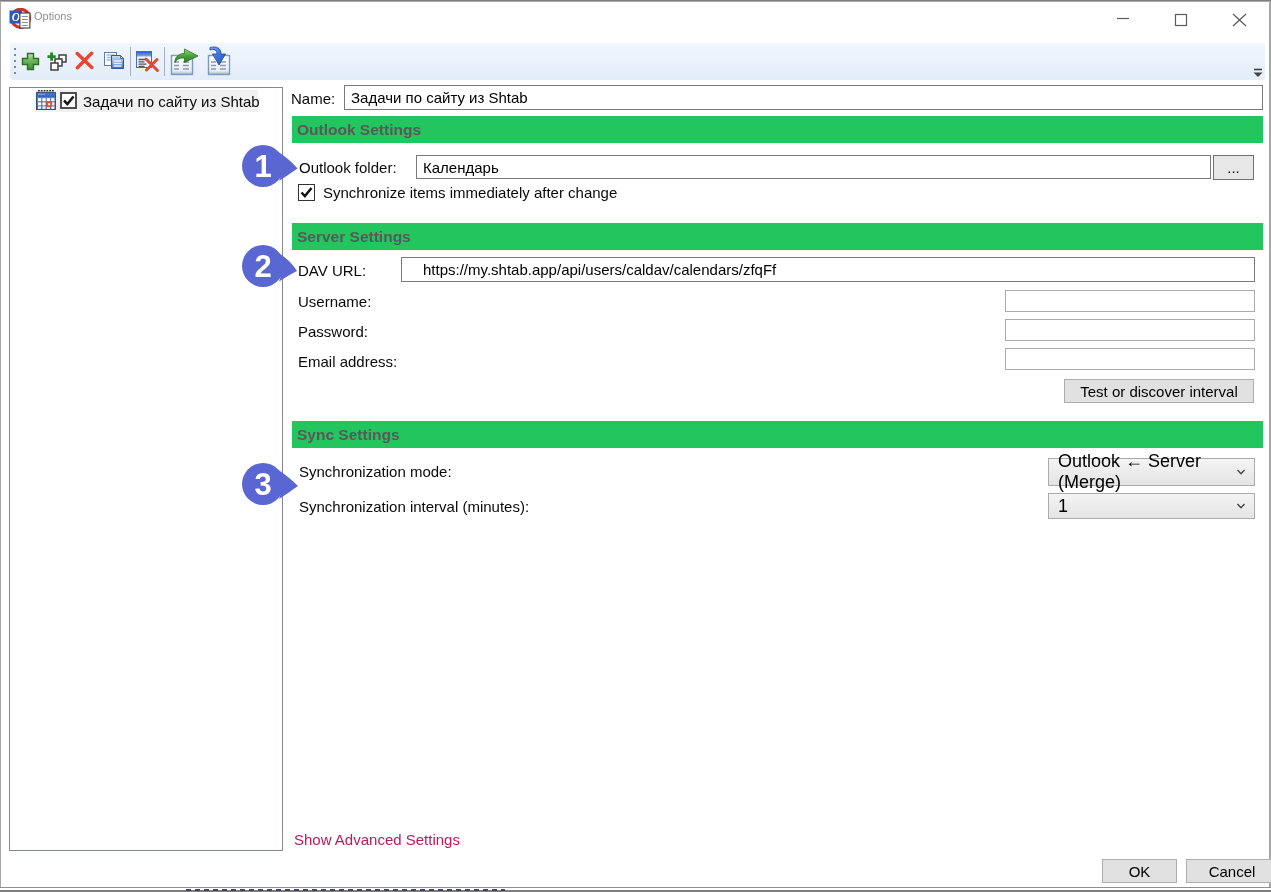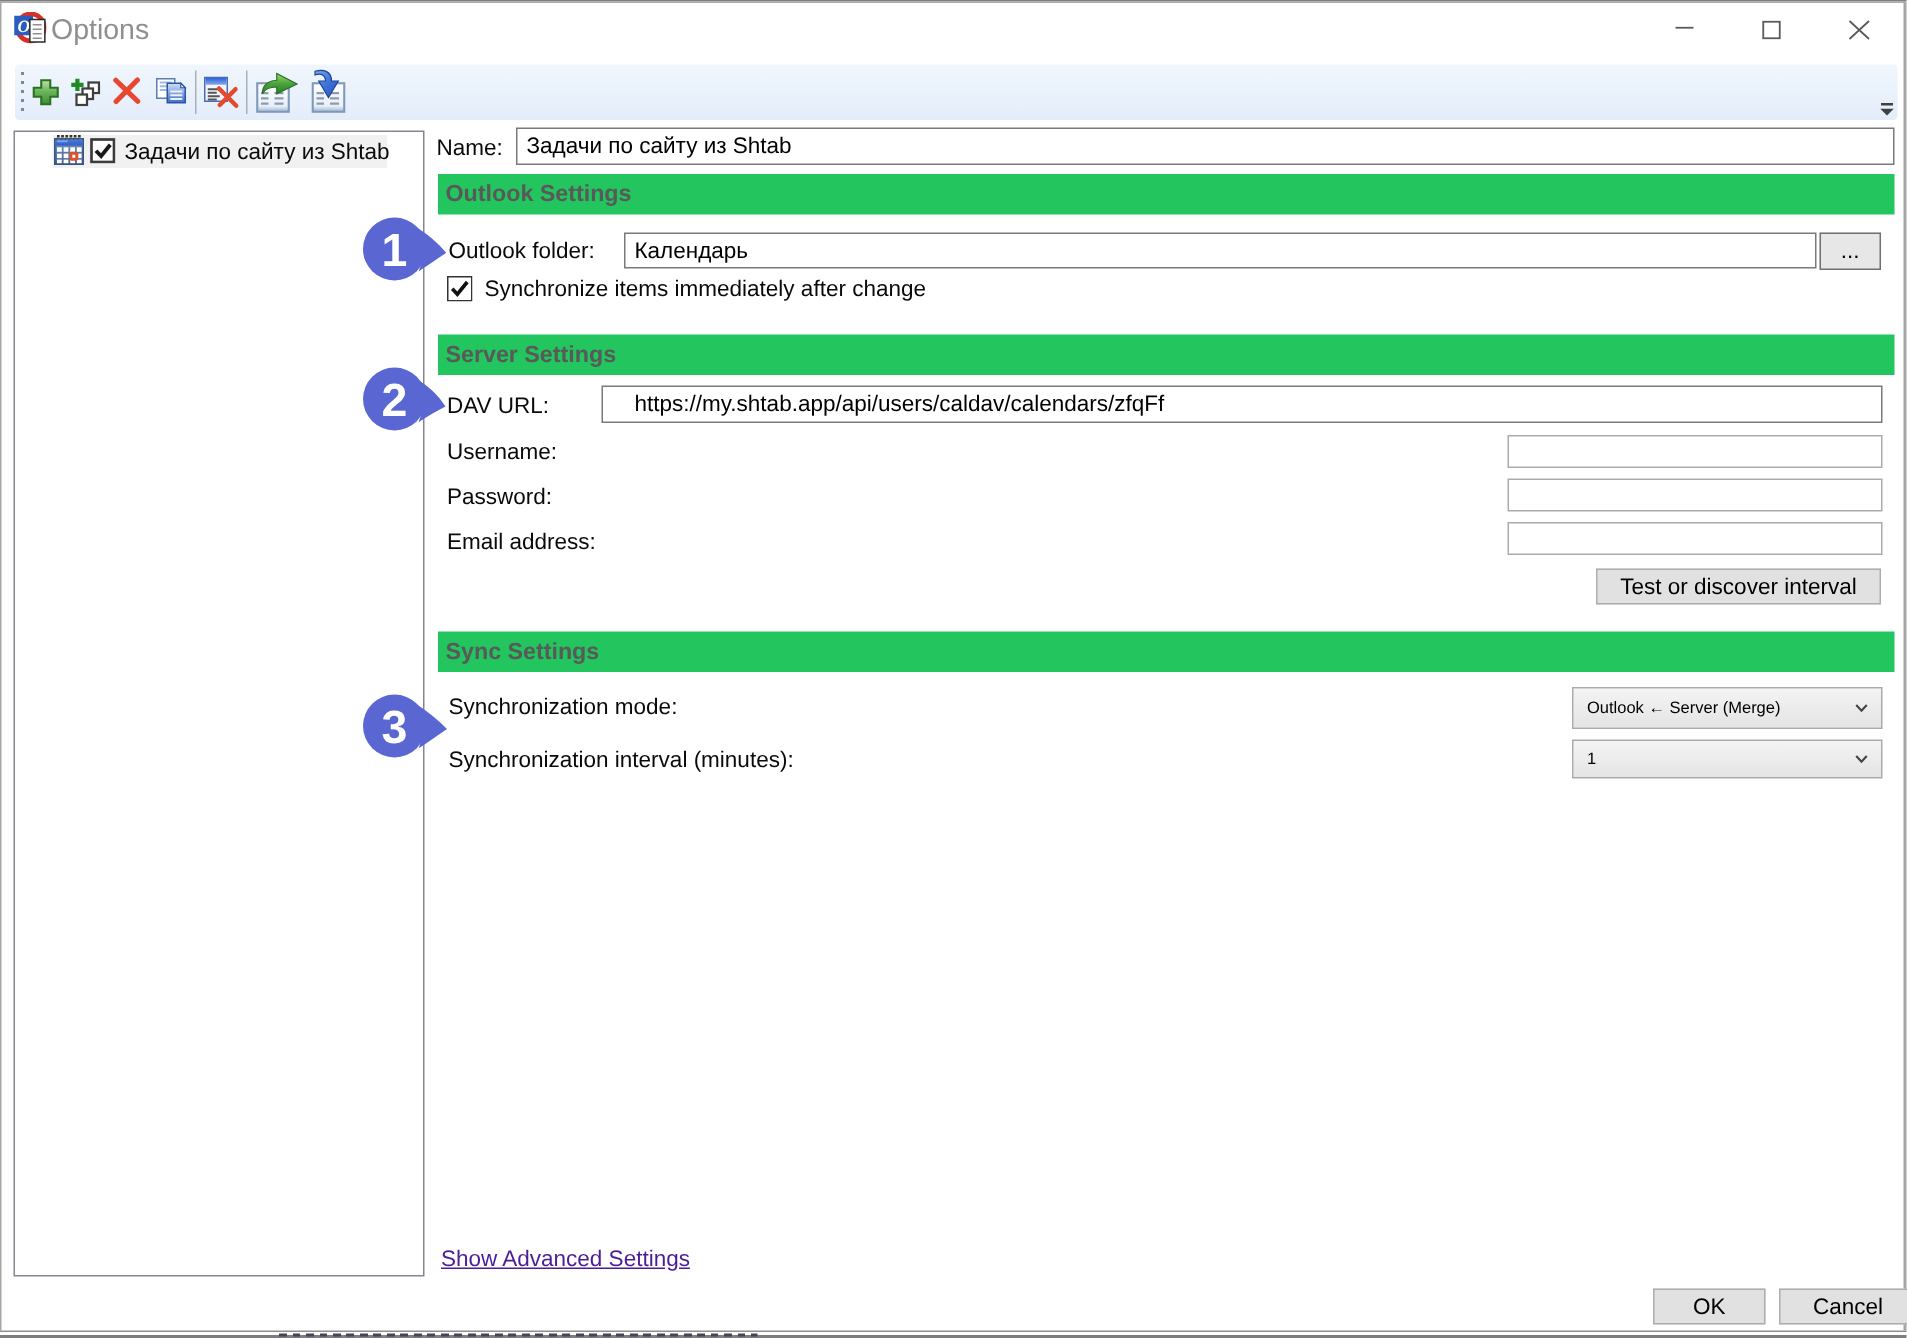--- a/index.html
+++ b/index.html
@@ -8,21 +8,21 @@
 .lbl{position:absolute;font-size:15px;color:#0a0a0a;white-space:nowrap;}
 .inp{position:absolute;background:#fff;border:1px solid #7a7a7a;font-size:15px;color:#000;
   padding:0 0 0 6px;display:flex;align-items:center;white-space:nowrap;box-sizing:border-box;}
 .inp2{position:absolute;background:#fff;border:1px solid #ababab;box-sizing:border-box;}
 .hdr{position:absolute;left:292px;width:971px;height:27px;background:#22c55e;
   font-size:15.5px;font-weight:bold;color:#595959;display:flex;align-items:center;
   padding-left:5px;box-sizing:border-box;}
 .btn{position:absolute;background:#e1e1e1;border:1px solid #adadad;font-size:15px;color:#000;
   display:flex;align-items:center;justify-content:center;box-sizing:border-box;}
 .combo{position:absolute;left:1048px;width:207px;background:linear-gradient(#f4f4f4,#e4e4e4);
-  border:1px solid #ababab;font-size:11px;color:#000;display:flex;align-items:center;
+  border:1px solid #ababab;font-size:18px;color:#000;display:flex;align-items:center;
   padding-left:9px;box-sizing:border-box;}
 .chev{position:absolute;right:8px;top:50%;margin-top:-5px;width:10px;height:10px;}
 </style>
 </head>
 <body>
 
 <div class="abs" style="left:0;top:0;width:1271px;height:1px;background:#7d7d7d"></div>
 <div class="abs" style="left:0;top:1px;width:1271px;height:1px;background:#aaaaaa"></div>
 <div class="abs" style="left:0;top:2px;width:1px;height:885px;background:#a6a6a6"></div>
 <div class="abs" style="left:1269px;top:2px;width:2px;height:885px;background:#a6a6a6"></div>
@@ -32,21 +32,21 @@
 <div class="abs" style="left:186px;top:888.5px;width:319px;height:2px;
   background:repeating-linear-gradient(90deg,#44445a 0px,#44445a 5px,transparent 5px,transparent 9px)"></div>
 
 <svg class="abs" style="left:9px;top:8px" width="22" height="22" viewBox="0 0 22 22">
   <circle cx="11.5" cy="10.3" r="9" fill="none" stroke="#d93025" stroke-width="3.2"></circle>
   <rect x="0.5" y="2.5" width="12.5" height="13" fill="#2a5bbf"></rect>
   <text x="6.8" y="13.3" font-size="11.5" font-style="italic" font-weight="bold" fill="#fff" text-anchor="middle" font-family="Liberation Serif">O</text>
   <rect x="10.9" y="5" width="10" height="15" fill="#fdfdfd" stroke="#2b2b2b" stroke-width="1"></rect>
   <path d="M12.8 8.5h6M12.8 11.5h6M12.8 14.5h6M12.8 17.5h6" stroke="#8f8f8f" stroke-width="1"></path>
 </svg>
-<div class="abs" style="left:34px;top:10px;font-size:19px;color:#8f8f8f">Options</div>
+<div class="abs" style="left:34px;top:10px;font-size:11px;color:#8f8f8f">Options</div>
 
 <svg class="abs" style="left:1110px;top:8px" width="150" height="24" viewBox="0 0 150 24">
   <path d="M7 10.5h12" stroke="#5a5a5a" stroke-width="1.2" fill="none"></path>
   <rect x="65.5" y="6.5" width="11" height="11" stroke="#5a5a5a" stroke-width="1.2" fill="none"></rect>
   <path d="M123 6l13 12M136 6l-13 12" stroke="#5a5a5a" stroke-width="1.2" fill="none"></path>
 </svg>
 
 <div class="abs" style="left:10px;top:43px;width:1255px;height:37px;border-radius:3px;
   background:linear-gradient(#f0f6fd,#e3edfa)"></div>
 
@@ -216,21 +216,21 @@
       <path d="M1.5 3l3.5 3.8L8.5 3" stroke="#444" stroke-width="1.4" fill="none"></path>
     </svg>
 </div>
 <div class="lbl" style="left:299px;top:498px">Synchronization interval (minutes):</div>
 <div class="combo" style="top:493px;height:26px">1
   <svg class="chev" viewBox="0 0 10 10">
       <path d="M1.5 3l3.5 3.8L8.5 3" stroke="#444" stroke-width="1.4" fill="none"></path>
     </svg>
 </div>
 
-<div class="abs" style="left:294px;top:831px;font-size:15px;color:#4c1d95;text-decoration:underline">Show Advanced Settings</div>
+<div class="abs" style="left:294px;top:831px;font-size:15px;color:#be185d;">Show Advanced Settings</div>
 
 <div class="btn" style="left:1102px;top:859px;width:75px;height:24px">OK</div>
 <div class="btn" style="left:1186px;top:859px;width:92px;height:24px">Cancel</div>
 
 <svg class="abs" style="left:242px;top:143px" width="60" height="46" viewBox="0 0 60 46">
   <path d="M35 8 C43 13 50 19 55.5 25.5 C49 30 43 34 37 38 C41 30 40 17 35 8 Z" fill="#5a67d3"></path>
   <circle cx="21" cy="23" r="21" fill="#5a67d3"></circle>
   <text x="21" y="34" font-size="31" font-weight="bold" fill="#fff" text-anchor="middle">1</text>
 </svg>
 <svg class="abs" style="left:242px;top:243px" width="60" height="46" viewBox="0 0 60 46">

